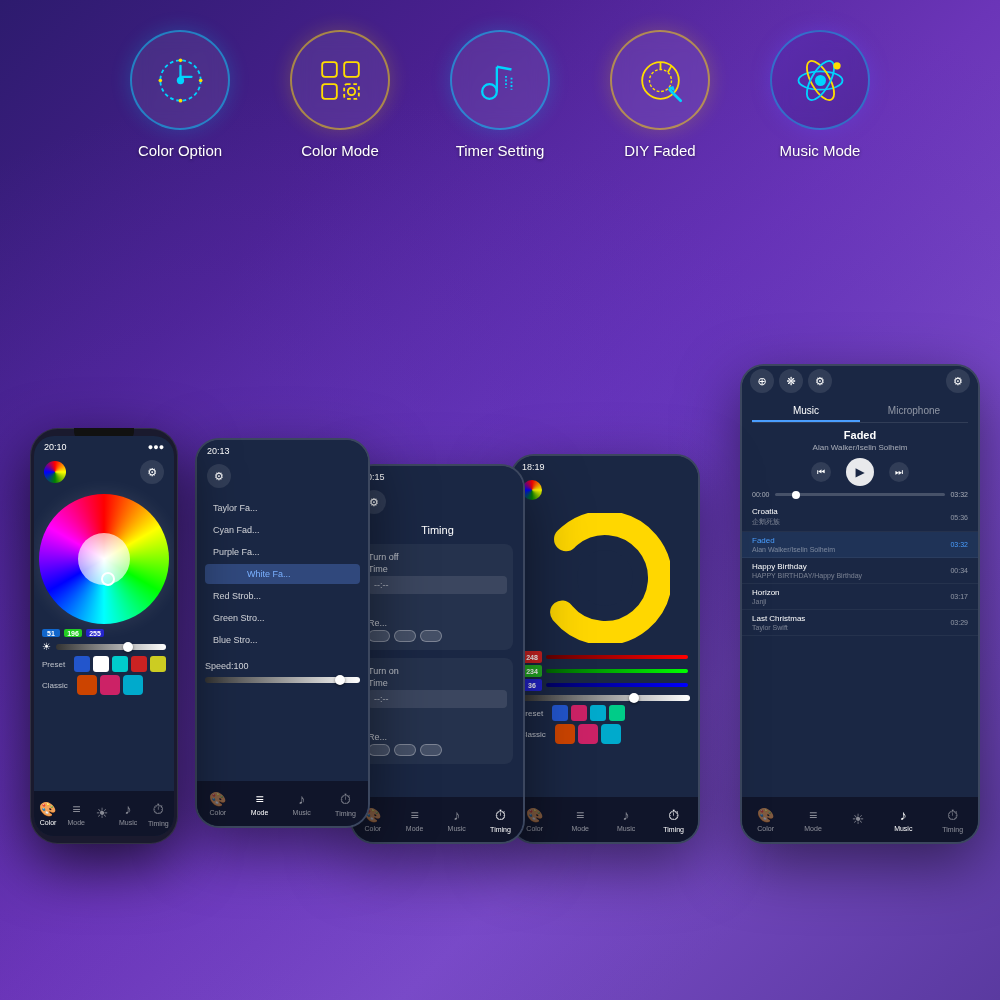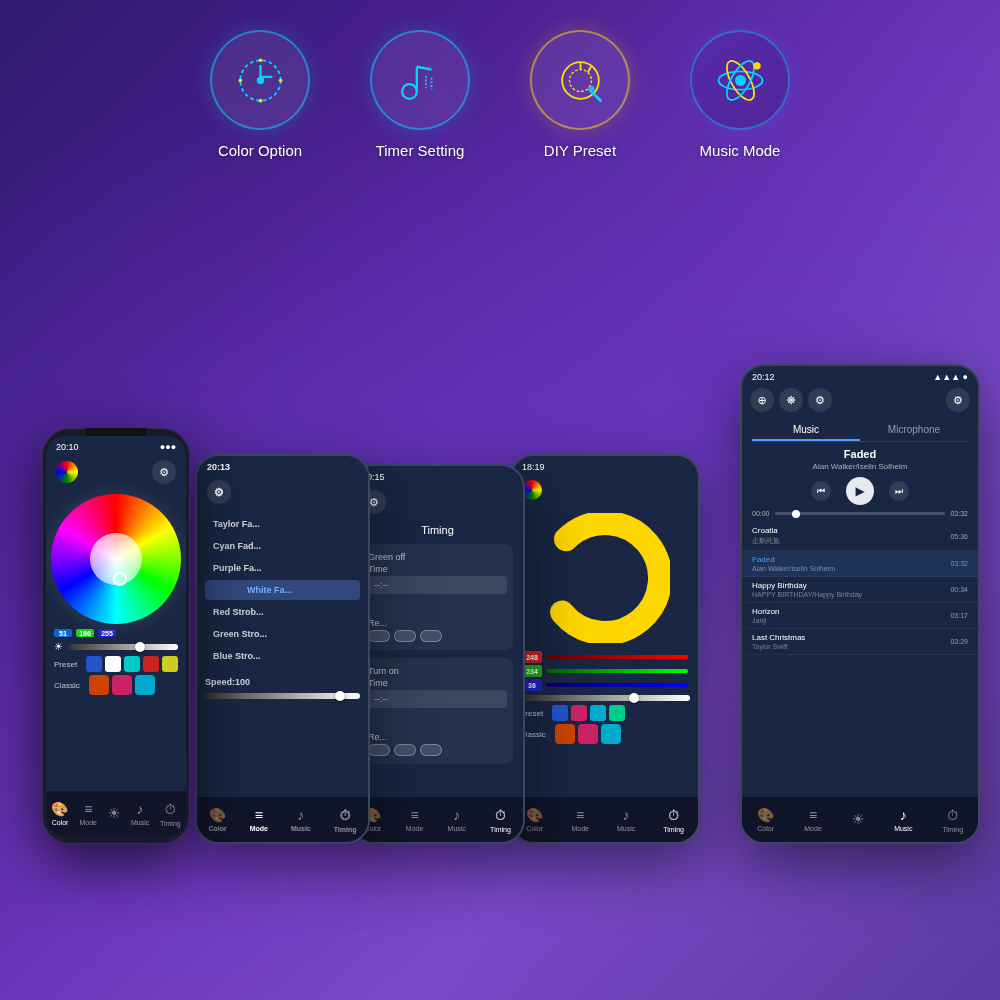--- a/index.html
+++ b/index.html
@@ -86,38 +86,37 @@
     }
 
     
     .phone-wrapper {
       position: absolute;
       bottom: 0;
     }
 
     
     .phone-main {
-      left: 42px;
+      left: 30px;
       bottom: 0;
       z-index: 5;
     }
 
     .phone-screen {
       border-radius: 24px;
       overflow: hidden;
       box-shadow: 0 20px 60px rgba(0,0,0,0.5);
       border: 2px solid rgba(255,255,255,0.15);
     }
 
     
     .phone-2 {
       left: 195px;
-      bottom: 0;
+      bottom: 16px;
       z-index: 4;
-      font-weight: bold;
     }
     .phone-2 .phone-screen {
       width: 175px;
       height: 390px;
       background: #1a2744;
     }
 
     
     .phone-3 {
       left: 350px;
@@ -622,20 +621,34 @@
 
           <circle cx="30" cy="8" r="2" fill="#ffdd00"></circle>
           <circle cx="52" cy="30" r="2" fill="#ffdd00"></circle>
           <circle cx="8" cy="30" r="2" fill="#ffdd00"></circle>
           <circle cx="30" cy="52" r="2" fill="#ffdd00"></circle>
         </svg>
       </div>
       <span class="icon-label">Color Option</span>
     </div>
 
+    <div class="icon-item">
+      <div class="icon-circle" style="border-color: rgba(255,221,0,0.5); box-shadow: 0 0 20px rgba(255,221,0,0.2);">
+        <svg viewBox="0 0 60 60">
+
+          <rect x="10" y="10" width="16" height="16" rx="3" fill="none" stroke="#ffdd00" stroke-width="2"></rect>
+          <rect x="34" y="10" width="16" height="16" rx="3" fill="none" stroke="#ffdd00" stroke-width="2"></rect>
+          <rect x="10" y="34" width="16" height="16" rx="3" fill="none" stroke="#ffdd00" stroke-width="2"></rect>
+          <rect x="34" y="34" width="16" height="16" rx="3" fill="none" stroke="#ffdd00" stroke-width="2" stroke-dasharray="4 3"></rect>
+
+          <circle cx="42" cy="42" r="4" fill="none" stroke="#ffdd00" stroke-width="2"></circle>
+        </svg>
+      </div>
+      <span class="icon-label">Color Mode</span>
+    </div>
 
     <div class="icon-item">
       <div class="icon-circle" style="border-color: rgba(0,212,255,0.5); box-shadow: 0 0 20px rgba(0,212,255,0.2);">
         <svg viewBox="0 0 60 60">
 
           <circle cx="18" cy="42" r="8" fill="none" stroke="#00d4ff" stroke-width="2.5"></circle>
           <line x1="26" y1="42" x2="26" y2="15" stroke="#00d4ff" stroke-width="2.5"></line>
           <line x1="26" y1="15" x2="42" y2="18" stroke="#00d4ff" stroke-width="2.5"></line>
 
           <line x1="36" y1="25" x2="36" y2="38" stroke="#00d4ff" stroke-width="2" stroke-dasharray="2 2"></line>
@@ -651,21 +664,21 @@
 
           <circle cx="30" cy="30" r="20" fill="none" stroke="#ffdd00" stroke-width="2"></circle>
           <circle cx="30" cy="30" r="12" fill="none" stroke="#ffdd00" stroke-width="1.5" stroke-dasharray="3 2"></circle>
           <line x1="30" y1="10" x2="30" y2="18" stroke="#ffdd00" stroke-width="2"></line>
           <line x1="42" y1="14" x2="38" y2="21" stroke="#ffdd00" stroke-width="2"></line>
 
           <line x1="40" y1="40" x2="52" y2="52" stroke="#00d4ff" stroke-width="3" stroke-linecap="round"></line>
           <polygon points="38,38 44,36 46,42" fill="#00d4ff"></polygon>
         </svg>
       </div>
-      <span class="icon-label">DIY Preset</span>
+      <span class="icon-label">DIY Faded</span>
     </div>
 
     <div class="icon-item">
       <div class="icon-circle" style="border-color: rgba(0,212,255,0.4); background: linear-gradient(135deg, rgba(80,40,180,0.3), rgba(40,20,100,0.3)); box-shadow: 0 0 20px rgba(100,80,255,0.3);">
         <svg viewBox="0 0 60 60">
 
           <circle cx="30" cy="30" r="6" fill="#00d4ff"></circle>
           <ellipse cx="30" cy="30" rx="24" ry="10" fill="none" stroke="#00d4ff" stroke-width="2" transform="rotate(0 30 30)"></ellipse>
           <ellipse cx="30" cy="30" rx="24" ry="10" fill="none" stroke="#ffdd00" stroke-width="2" transform="rotate(60 30 30)"></ellipse>
           <ellipse cx="30" cy="30" rx="24" ry="10" fill="none" stroke="#00d4ff" stroke-width="2" transform="rotate(120 30 30)"></ellipse>
@@ -675,24 +688,20 @@
       </div>
       <span class="icon-label">Music Mode</span>
     </div>
   </div>
 
   <div class="phones-area">
 
     <div class="phone-wrapper phone-5">
       <div class="phone-screen">
         <div class="screen-content">
-          <div class="status-bar">
-            <span>20:12</span>
-            <span>▲▲▲ ●</span>
-          </div>
 
           <div style="display:flex; justify-content:space-between; padding:3px 8px;">
             <div style="display:flex; gap:5px;">
               <div class="header-icon">⊕</div>
               <div class="header-icon">❋</div>
               <div class="header-icon">⚙</div>
             </div>
             <div class="header-icon">⚙</div>
           </div>
 
@@ -869,21 +878,21 @@
             <span>20:15</span>
           </div>
           <div class="phone-header">
             <div class="header-icon">⚙</div>
           </div>
 
           <div class="timer-section">
             <div class="timer-title">Timing</div>
 
             <div style="background: rgba(255,255,255,0.05); border-radius:8px; padding: 8px 6px; margin-bottom: 8px;">
-              <div class="timer-label">Green off</div>
+              <div class="timer-label">Turn off</div>
               <div class="timer-row">
                 <div class="timer-label">Time</div>
                 <div class="timer-field">--:--</div>
               </div>
               <div style="margin-top:4px;">
                 <div class="timer-label">Re...</div>
                 <div class="timer-toggle-row">
                   <div class="timer-toggle"></div>
                   <div class="timer-toggle"></div>
                   <div class="timer-toggle"></div>

